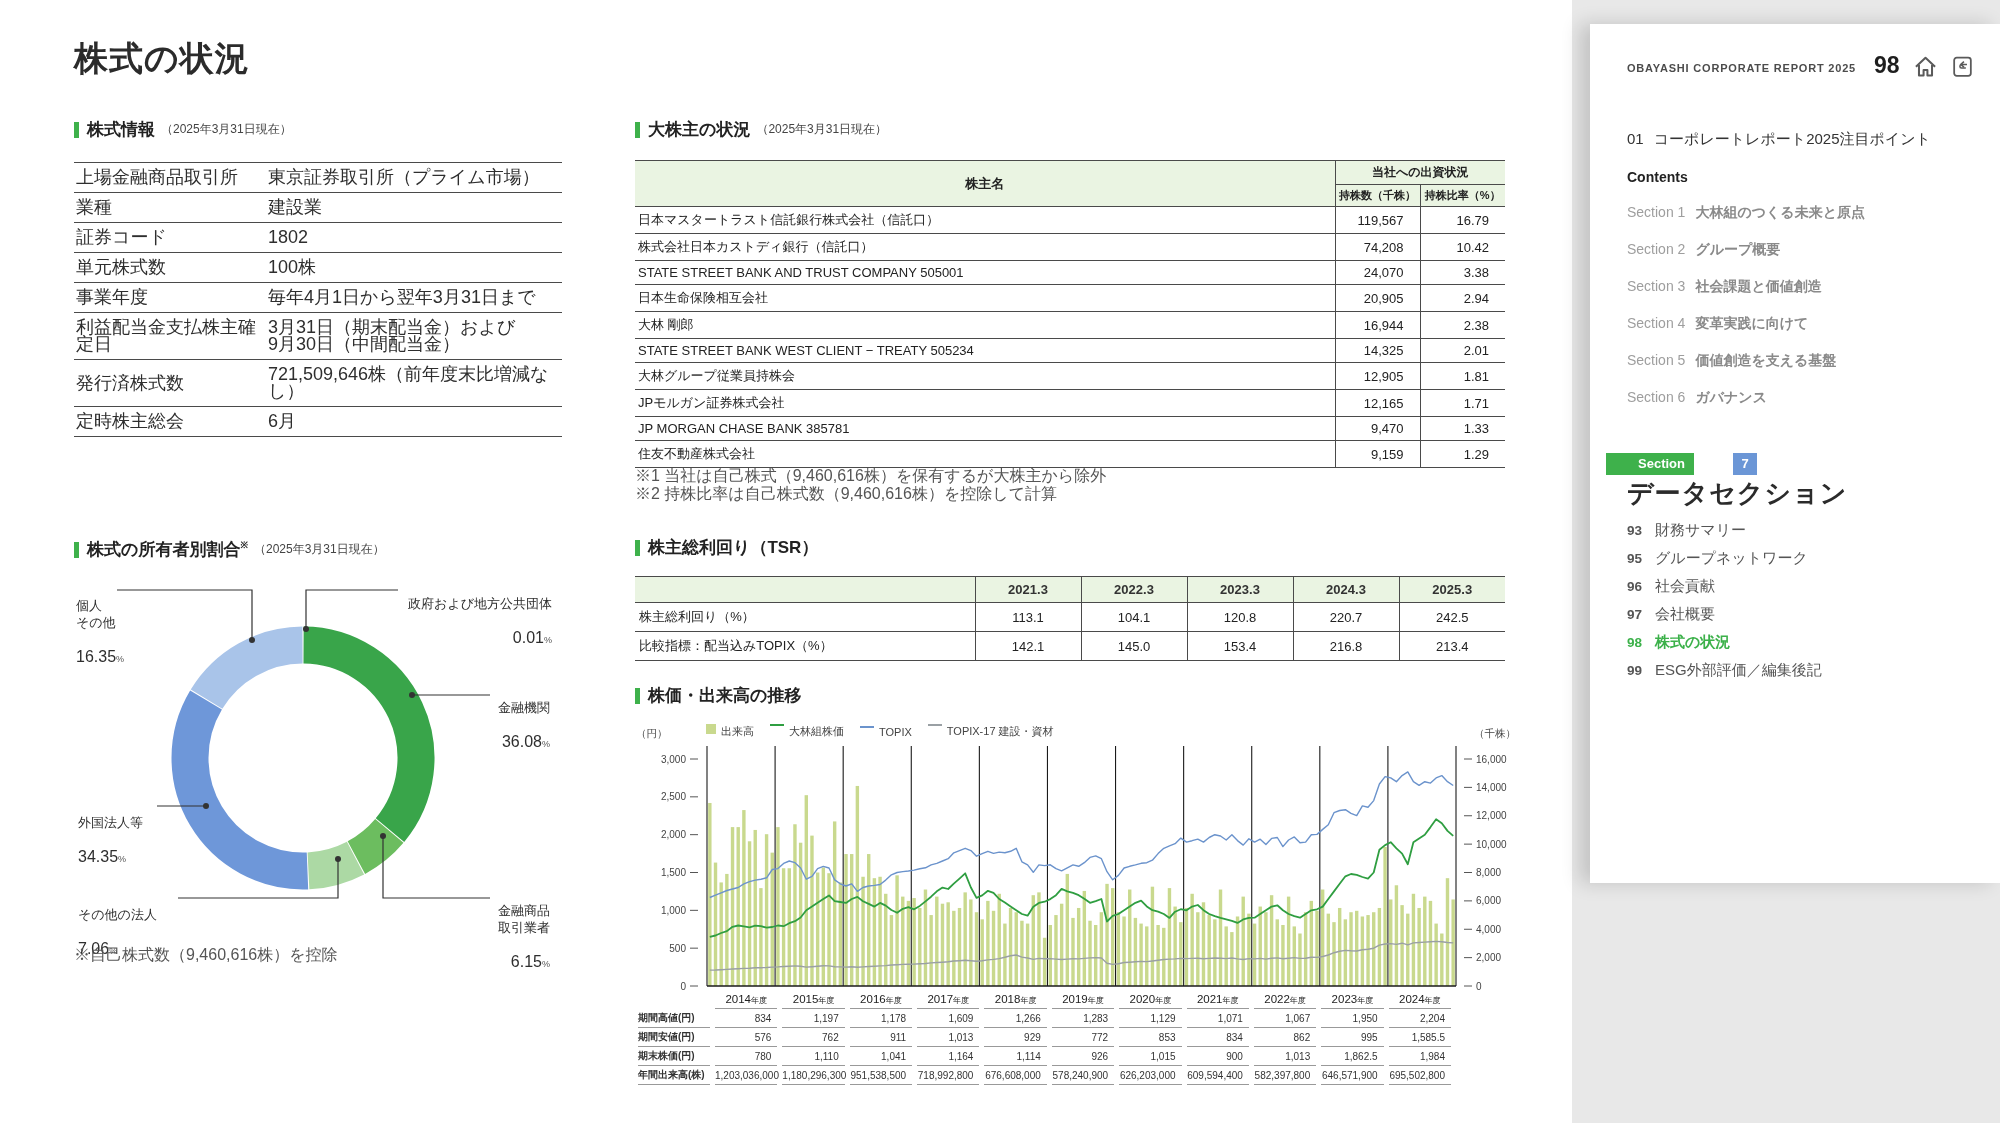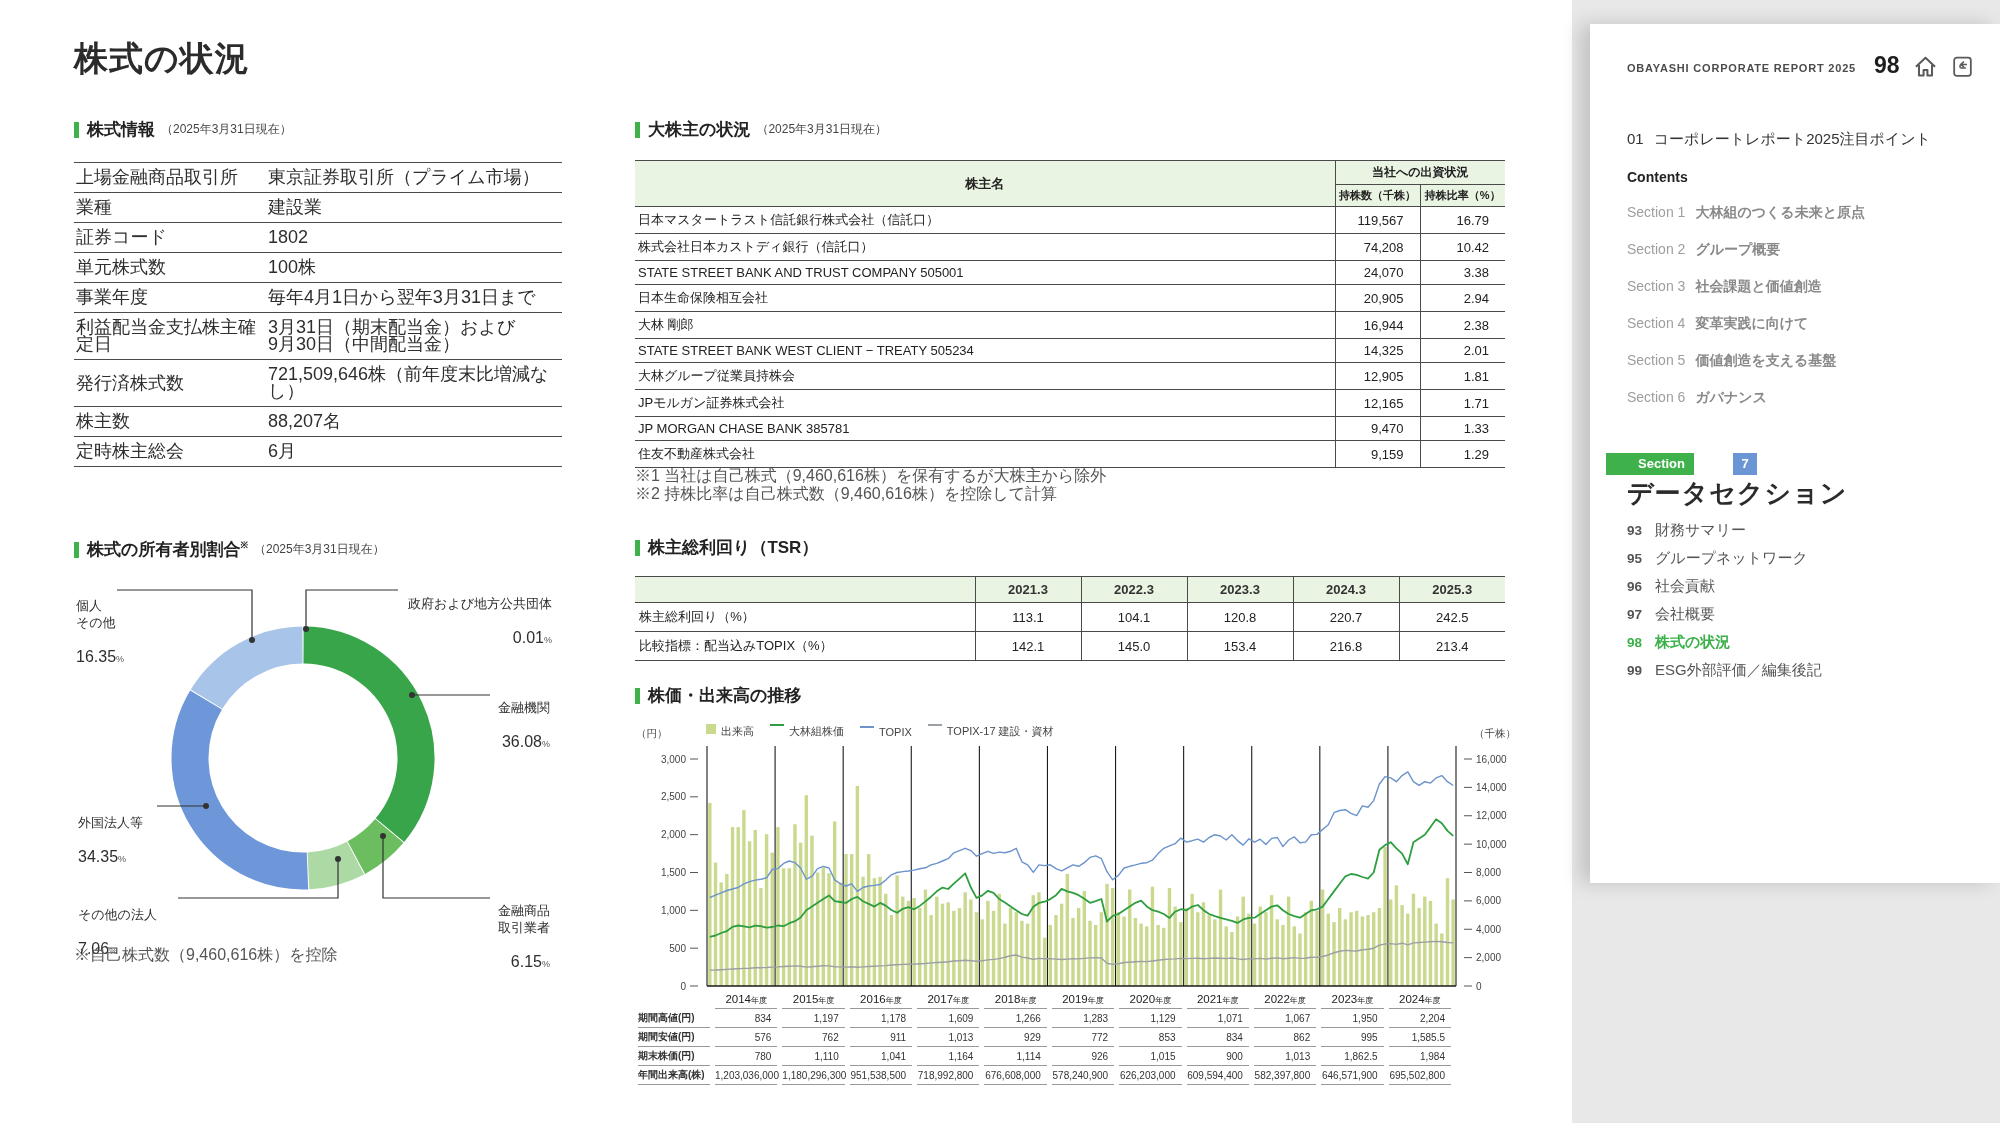--- a/index.html
+++ b/index.html
@@ -122,24 +122,20 @@
             <td class="val">毎年4月1日から翌年3月31日まで</td>
           </tr>
           <tr>
             <td class="lbl">利益配当金支払株主確定日</td>
             <td class="val">3月31日（期末配当金）および
 9月30日（中間配当金）</td>
           </tr>
           <tr>
             <td class="lbl">発行済株式数</td>
             <td class="val">721,509,646株（前年度末比増減なし）</td>
-          </tr>
-          <tr>
-            <td class="lbl">株主数</td>
-            <td class="val">88,207名</td>
           </tr>
           <tr>
             <td class="lbl">定時株主総会</td>
             <td class="val">6月</td>
           </tr>
         </tbody>
       </table>
 
     <div class="abs sec-head" style="left:74px;top:538px;">
       <span class="bullet"></span>

